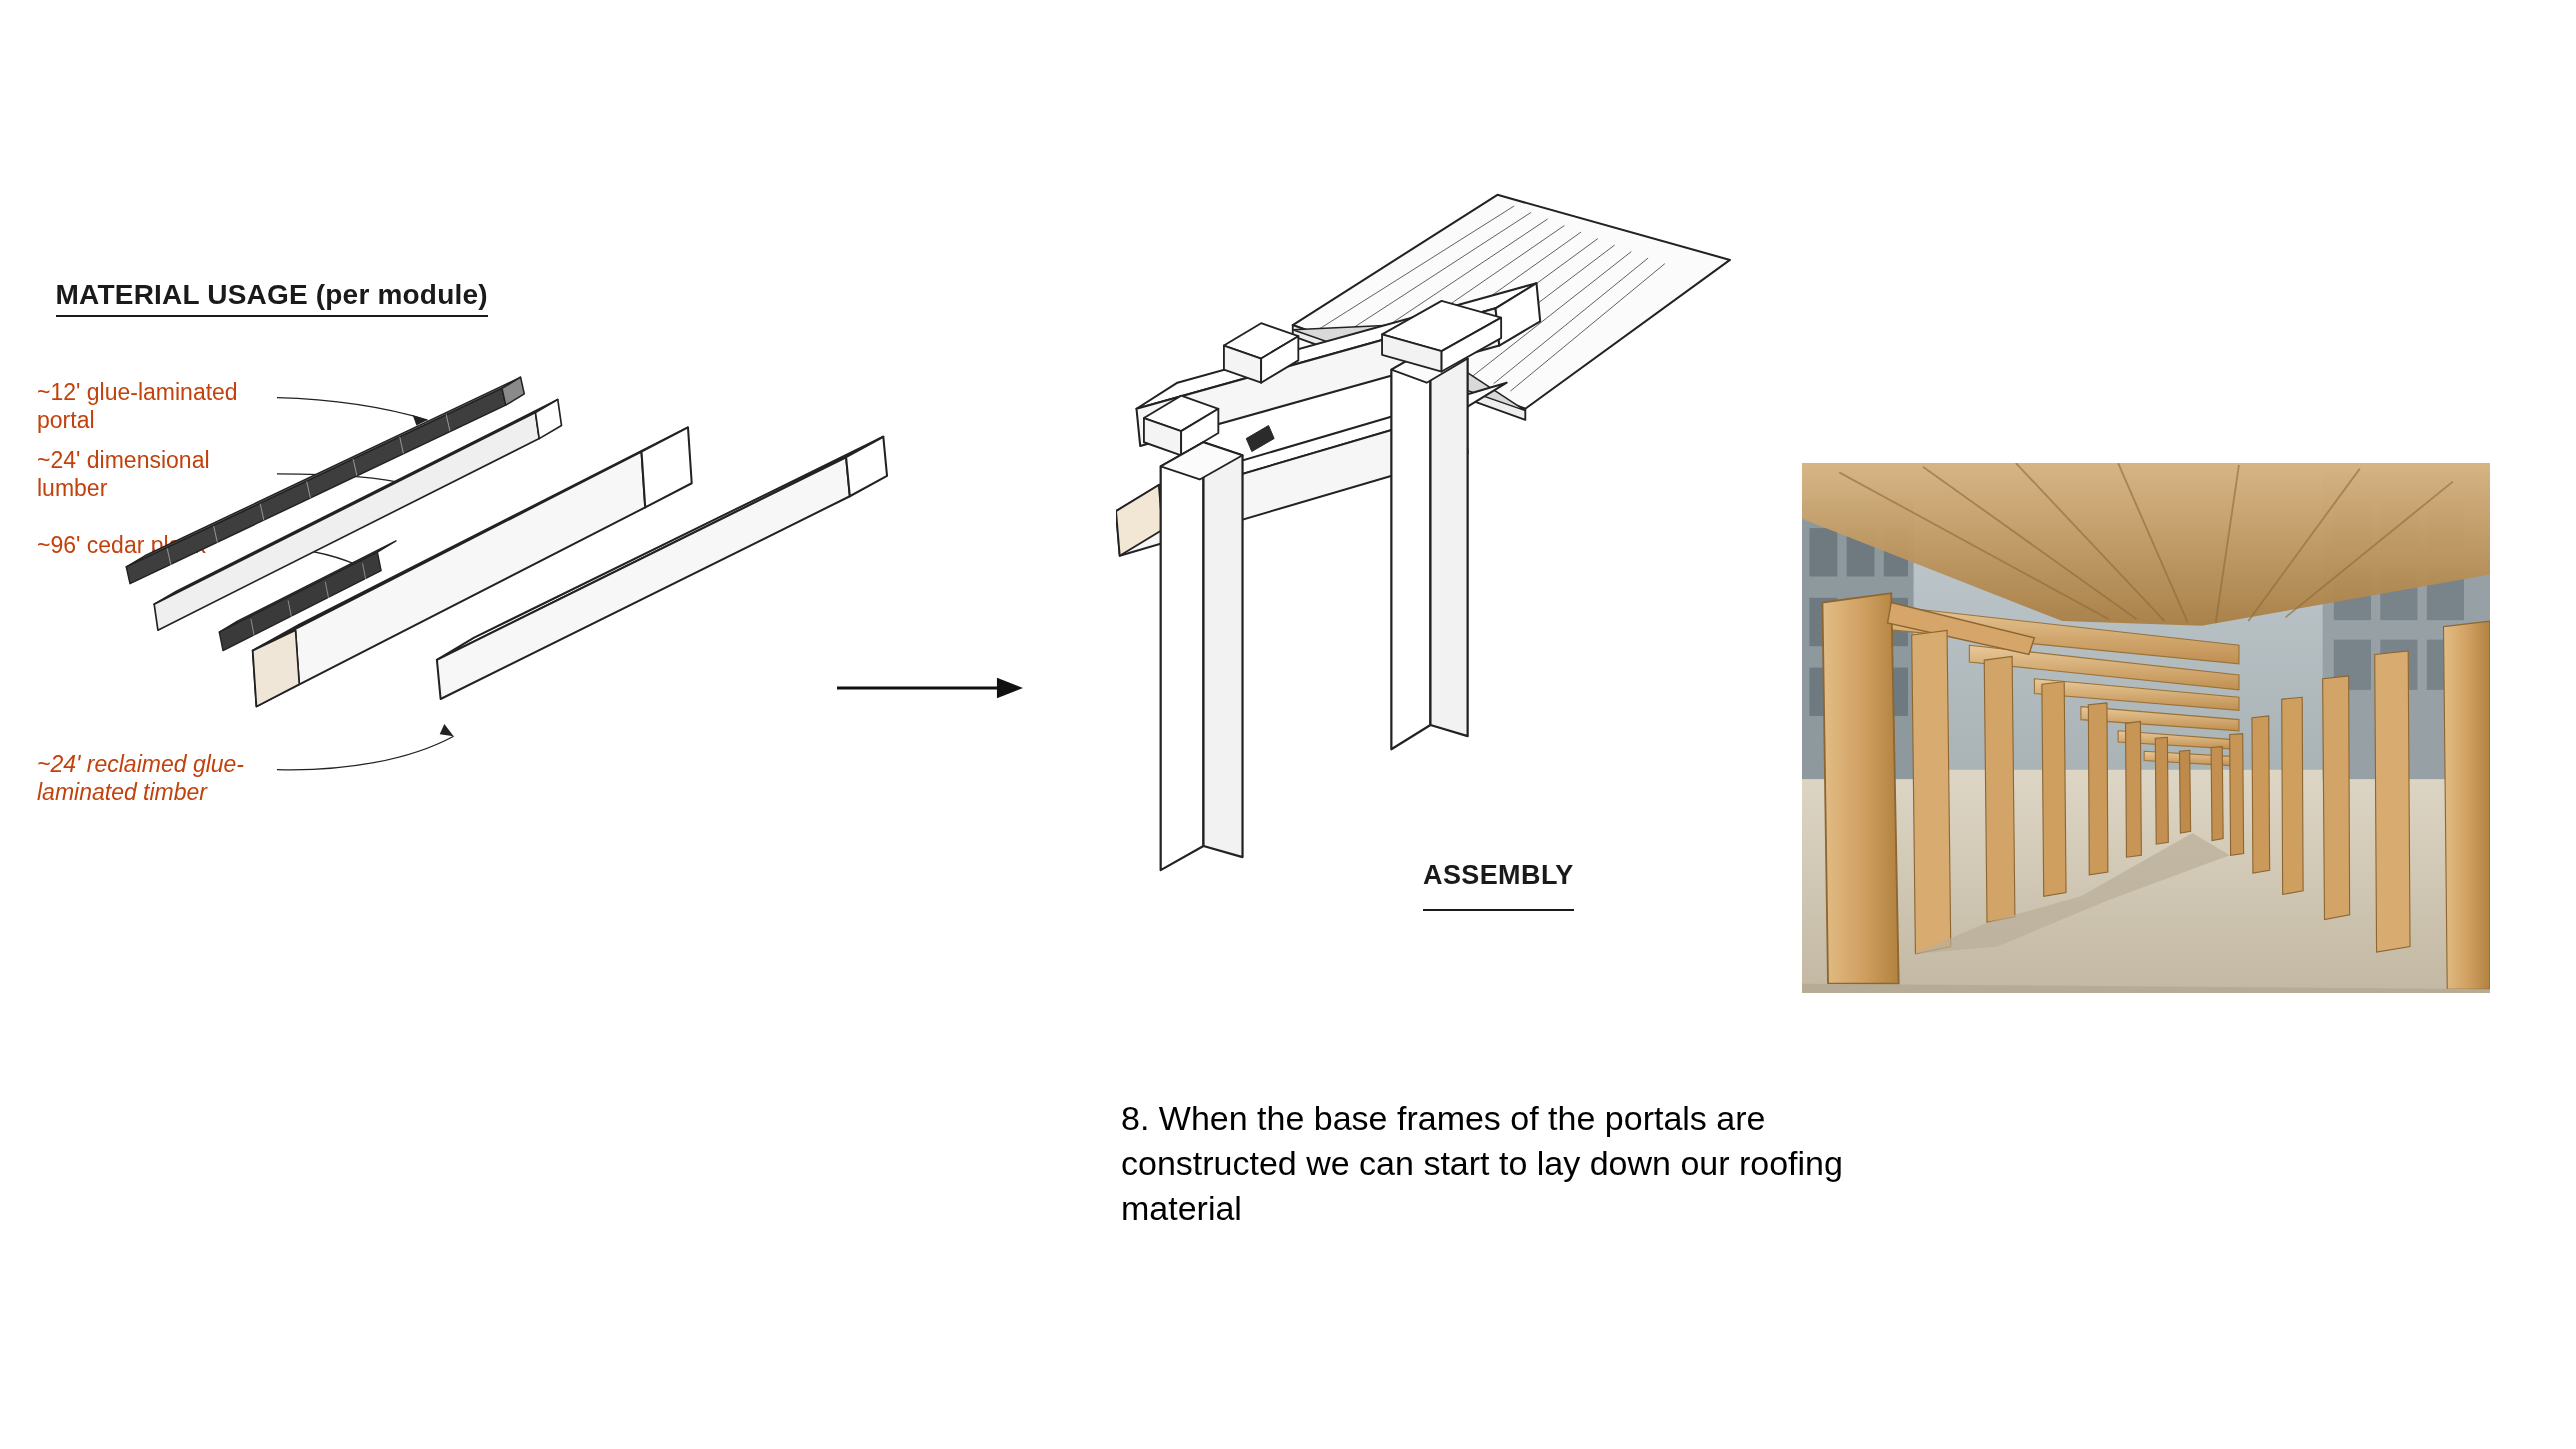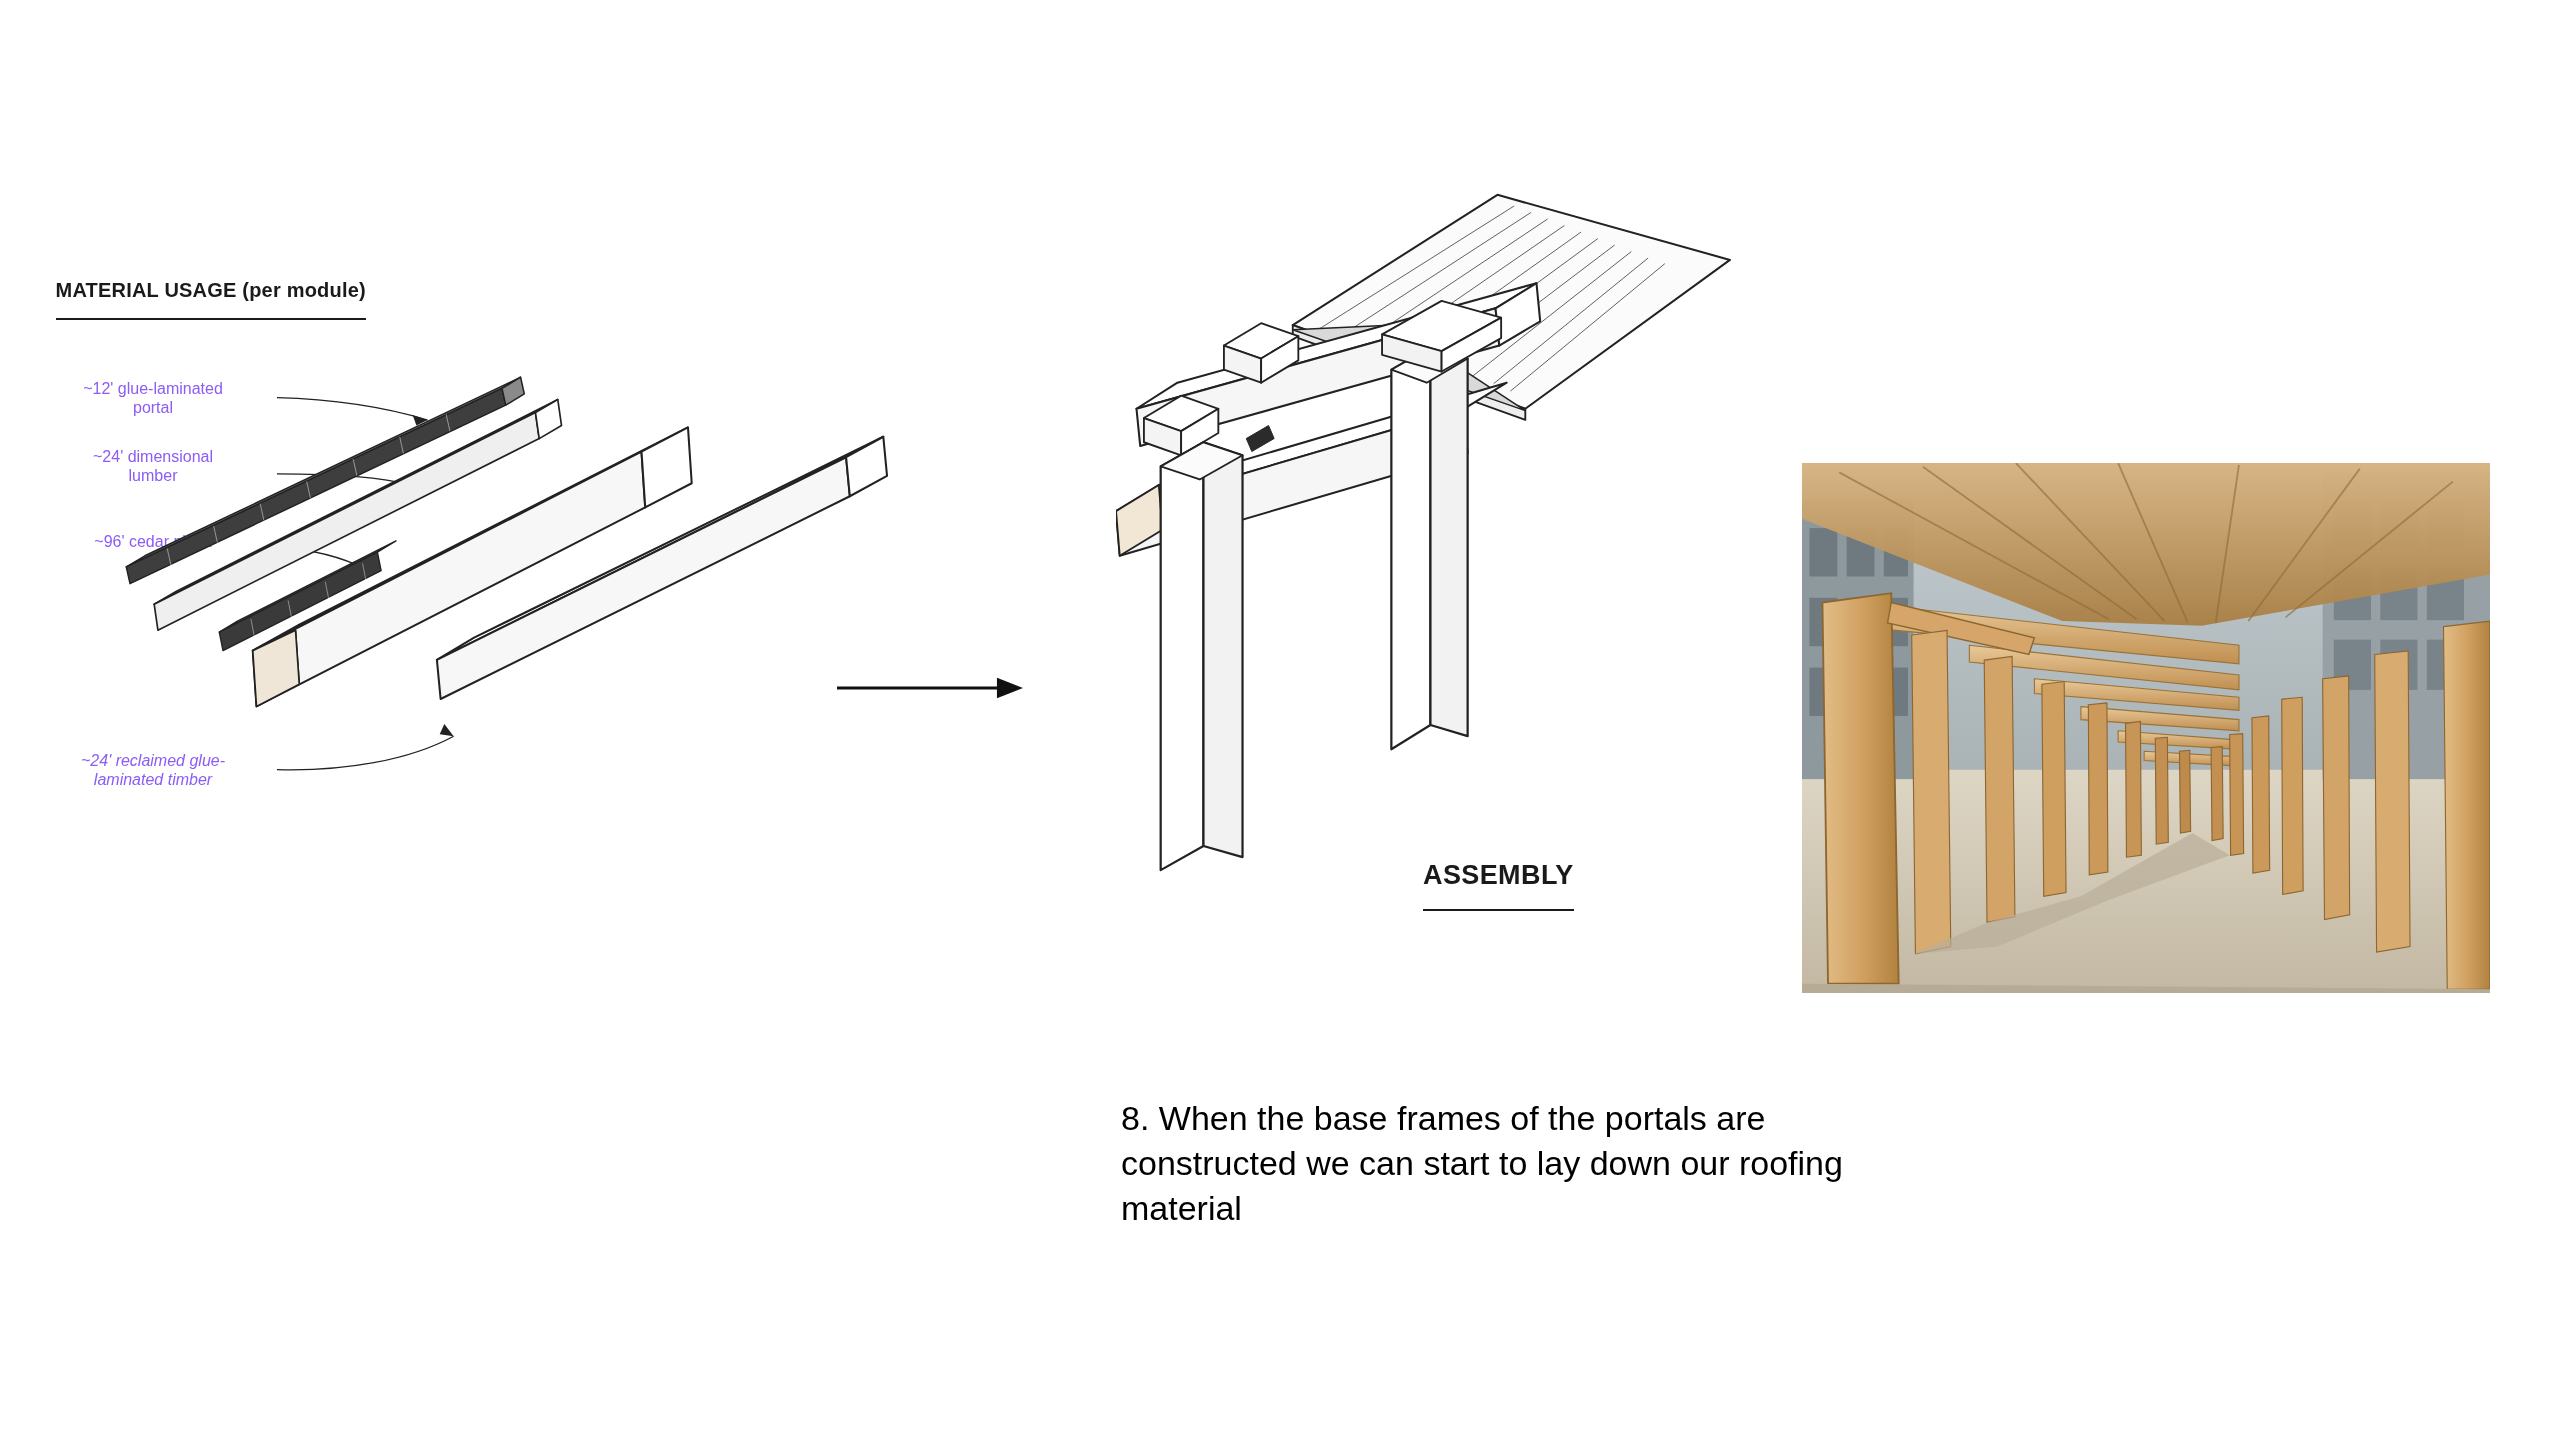--- a/index.html
+++ b/index.html
@@ -26,34 +26,34 @@
     position: absolute;
     left: 37px;
     top: 167px;
     width: 1116px;
     height: 865px;
   }
   .mu-title {
     position: absolute;
     left: 18.6px;
     top: 112px;
-    font-size: 20px;
+    font-size: 28px;
     font-weight: bold;
     color: #1a1a1a;
     letter-spacing: 0.2px;
     border-bottom: 2.8px solid #1a1a1a;
-    padding-bottom: 16px;
+    padding-bottom: 4px;
     white-space: nowrap;
   }
   .mu-label {
     position: absolute;
-    font-size: 16px;
+    font-size: 23px;
     line-height: 1.2;
-    color: #8b5cf6;
-    text-align: center;
+    color: #c2410c;
+    text-align: left;
     width: 232px;
   }
   .mu-l1 { left: 0px;  top: 212px; }
   .mu-l2 { left: 0px;  top: 280px; }
   .mu-l3 { left: 0px;  top: 365px; }
   .mu-l4 { left: 0px;  top: 584px; font-style: italic; }
 
   .arrow-wrap {
     position: absolute;
     left: 800px;

